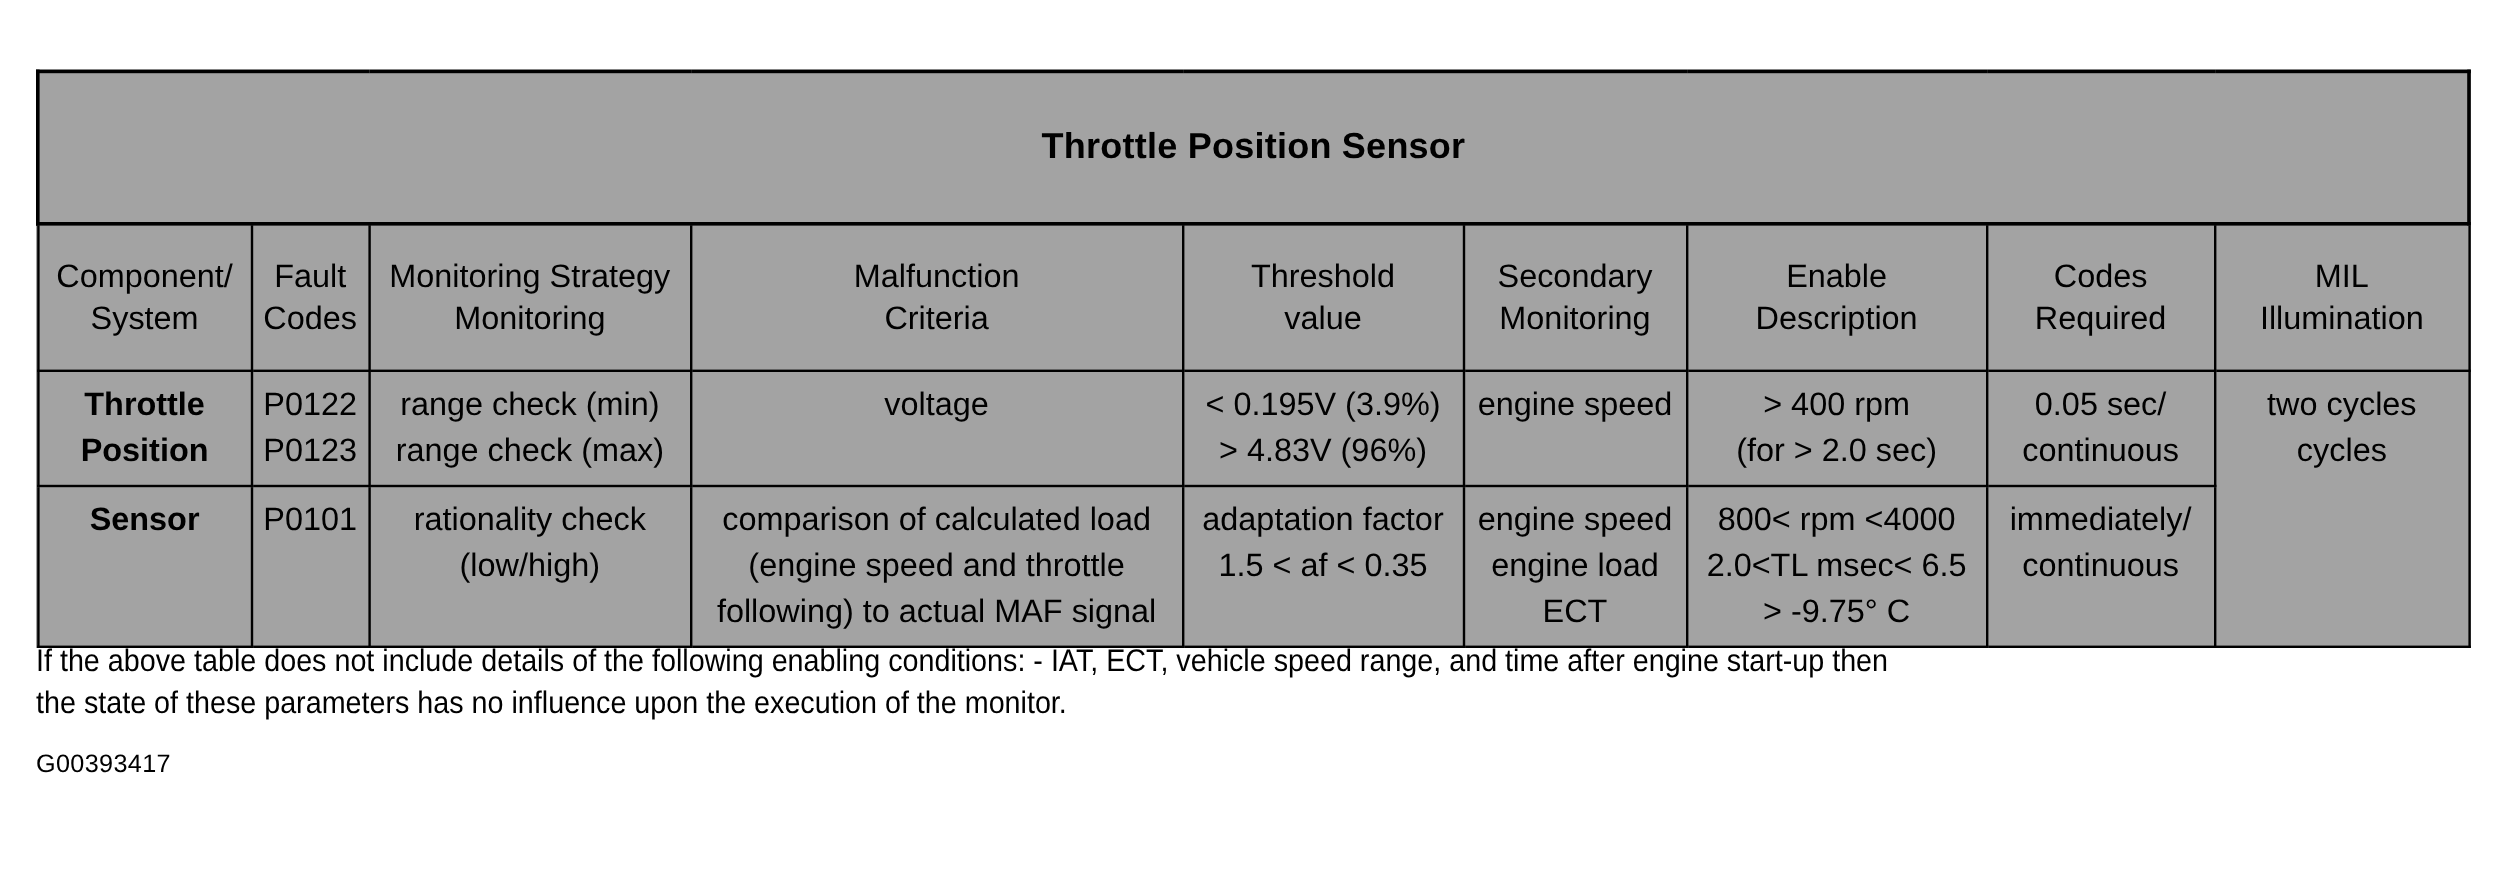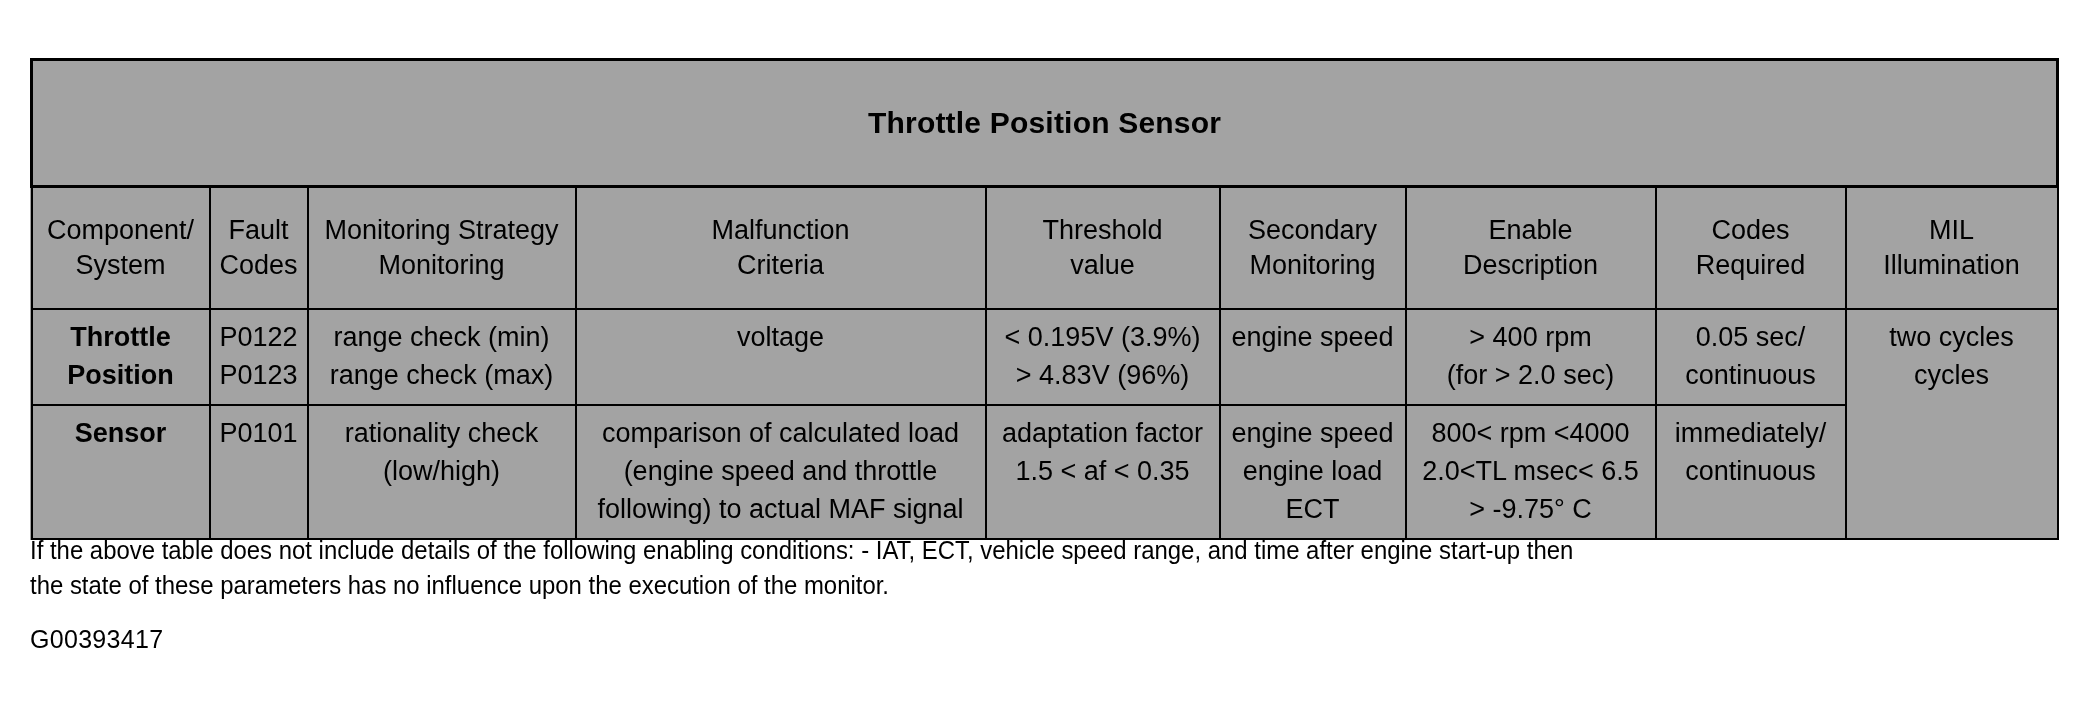--- a/index.html
+++ b/index.html
@@ -102,21 +102,21 @@
     transform: scaleX(0.92);
     transform-origin: left top;
     white-space: nowrap;
   }
   .note span { display: block; }
 
   .figid {
     position: absolute;
     left: 30px;
     top: 625px;
-    font-size: 25px;
+    font-size: 21px;
     letter-spacing: 0.3px;
   }
 </style>
 </head>
 <body>
 
 <div class="page">
 
   <div class="table-wrap">
     <table class="spec">

